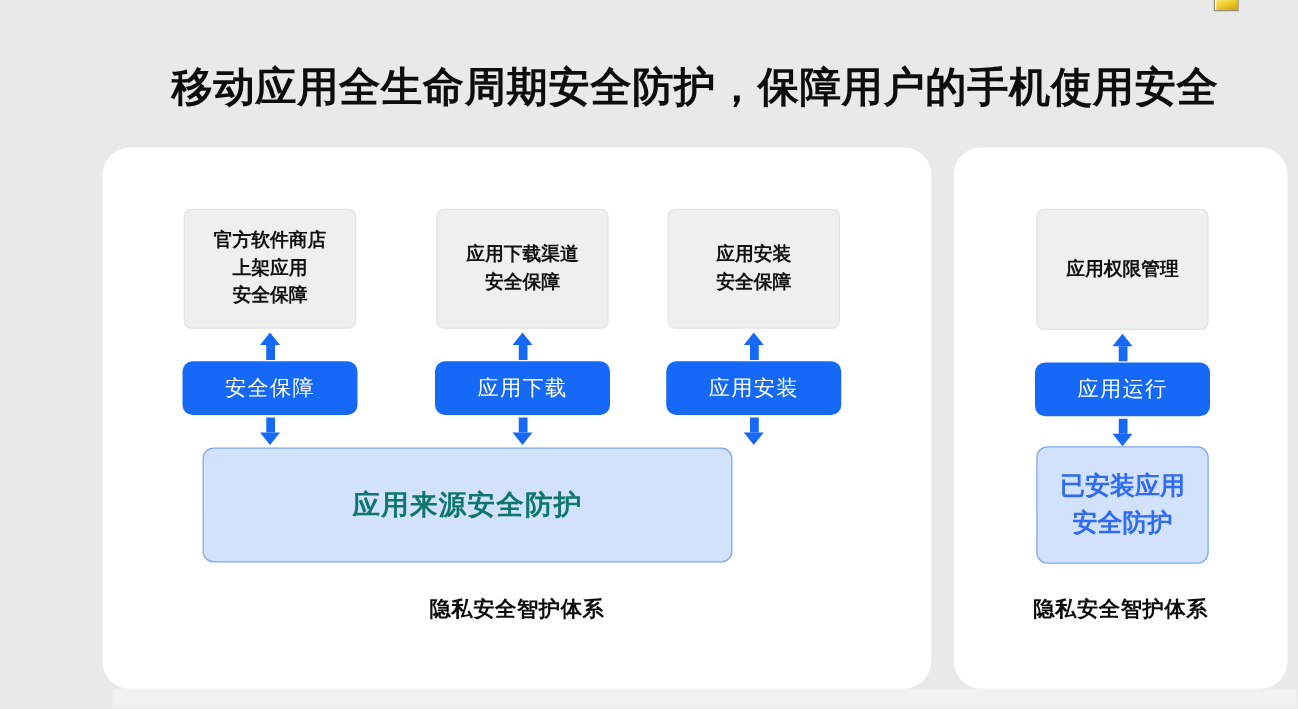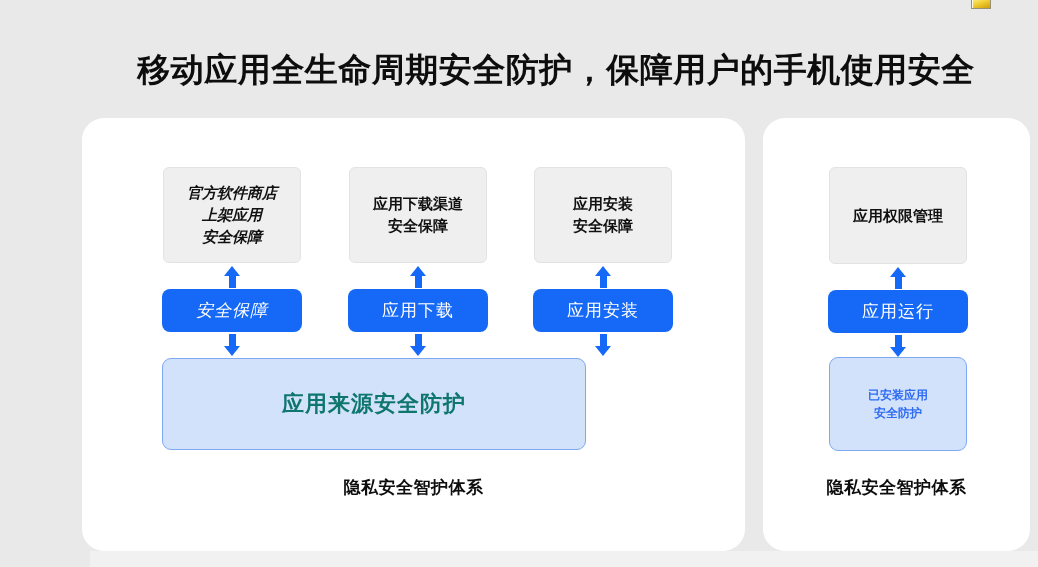--- a/index.html
+++ b/index.html
@@ -49,21 +49,21 @@
   .panel.right { left: 763px; width: 267px; }
 
   .column {
     position: absolute;
     top: 49px;
     width: 140px;
     display: flex;
     flex-direction: column;
     align-items: center;
   }
-  .col-0 { left: 80px; font-style: italic; }
+  .col-0 { left: 64px; }
   .col-1 { left: 266px; }
   .col-2 { left: 451px; }
   .col-r { left: 65px; }
 
   .gray-box {
     width: 138px;
     height: 96px;
     background: #efefef;
     border: 1px solid #e3e3e3;
     border-radius: 6px;
@@ -140,21 +140,21 @@
     width: 138px;
     height: 94px;
     background: #d3e2fb;
     border: 1.5px solid #7ea8f0;
     border-radius: 9px;
     display: flex;
     align-items: center;
     justify-content: center;
     text-align: center;
     color: #2f6cf2;
-    font-size: 12px;
+    font-size: 20px;
     font-weight: 700;
     line-height: 1.5;
     white-space: pre-line;
   }
 
   .caption {
     position: absolute;
     left: 0;
     top: 358px;
     width: 100%;

